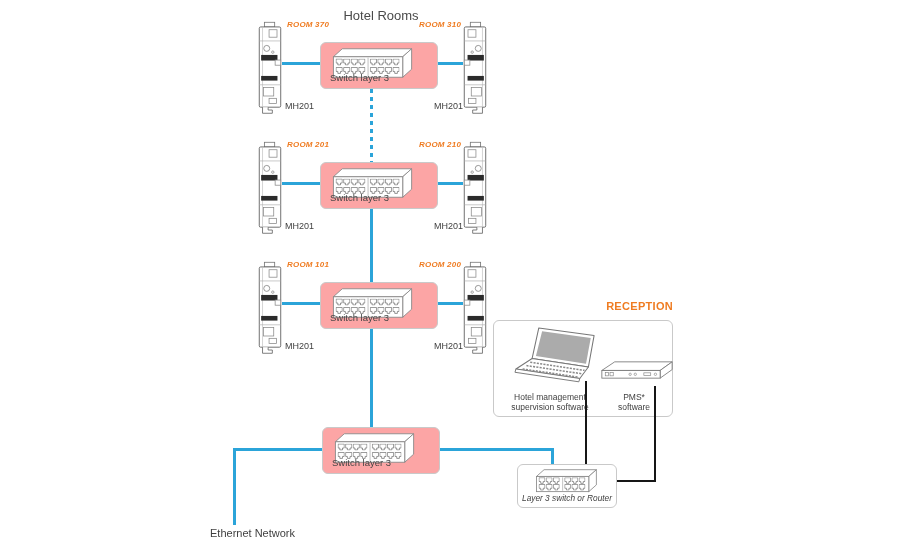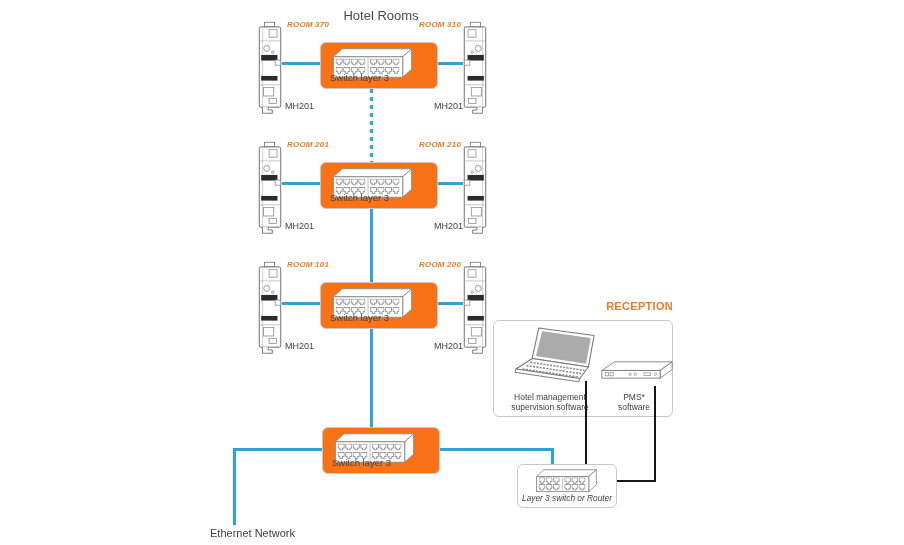--- a/index.html
+++ b/index.html
@@ -15,21 +15,21 @@
   #canvas{position:relative;width:904px;height:545px;background:#fff;overflow:hidden;}
 
   .abs{position:absolute;}
 
   .diagram-title{font-size:13px;color:#4a4a4a;text-align:center;}
 
   .room-label{font-size:8px;font-style:italic;font-weight:bold;color:var(--orange);letter-spacing:.2px;white-space:nowrap;}
   .model-label{font-size:9px;color:var(--ink);white-space:nowrap;}
 
   .switch-box{
-    width:118px;height:47px;background:#f97316;border:1px solid var(--boxborder);
+    width:118px;height:47px;background:#fca5a5;border:1px solid var(--boxborder);
     border-radius:6px;z-index:4;
   }
   .switch-box .sw-art{position:absolute;left:7px;top:4px;}
   .switch-box .sw-label{position:absolute;left:9px;bottom:5px;font-size:9.5px;color:#444;white-space:nowrap;}
 
   .hline{height:3px;background:var(--blue);z-index:2;}
   .vline{width:3px;background:var(--blue);z-index:2;}
   .vline-dashed{
     width:3px;z-index:2;
     background:repeating-linear-gradient(to bottom,var(--blue) 0 4px,transparent 4px 8px);

